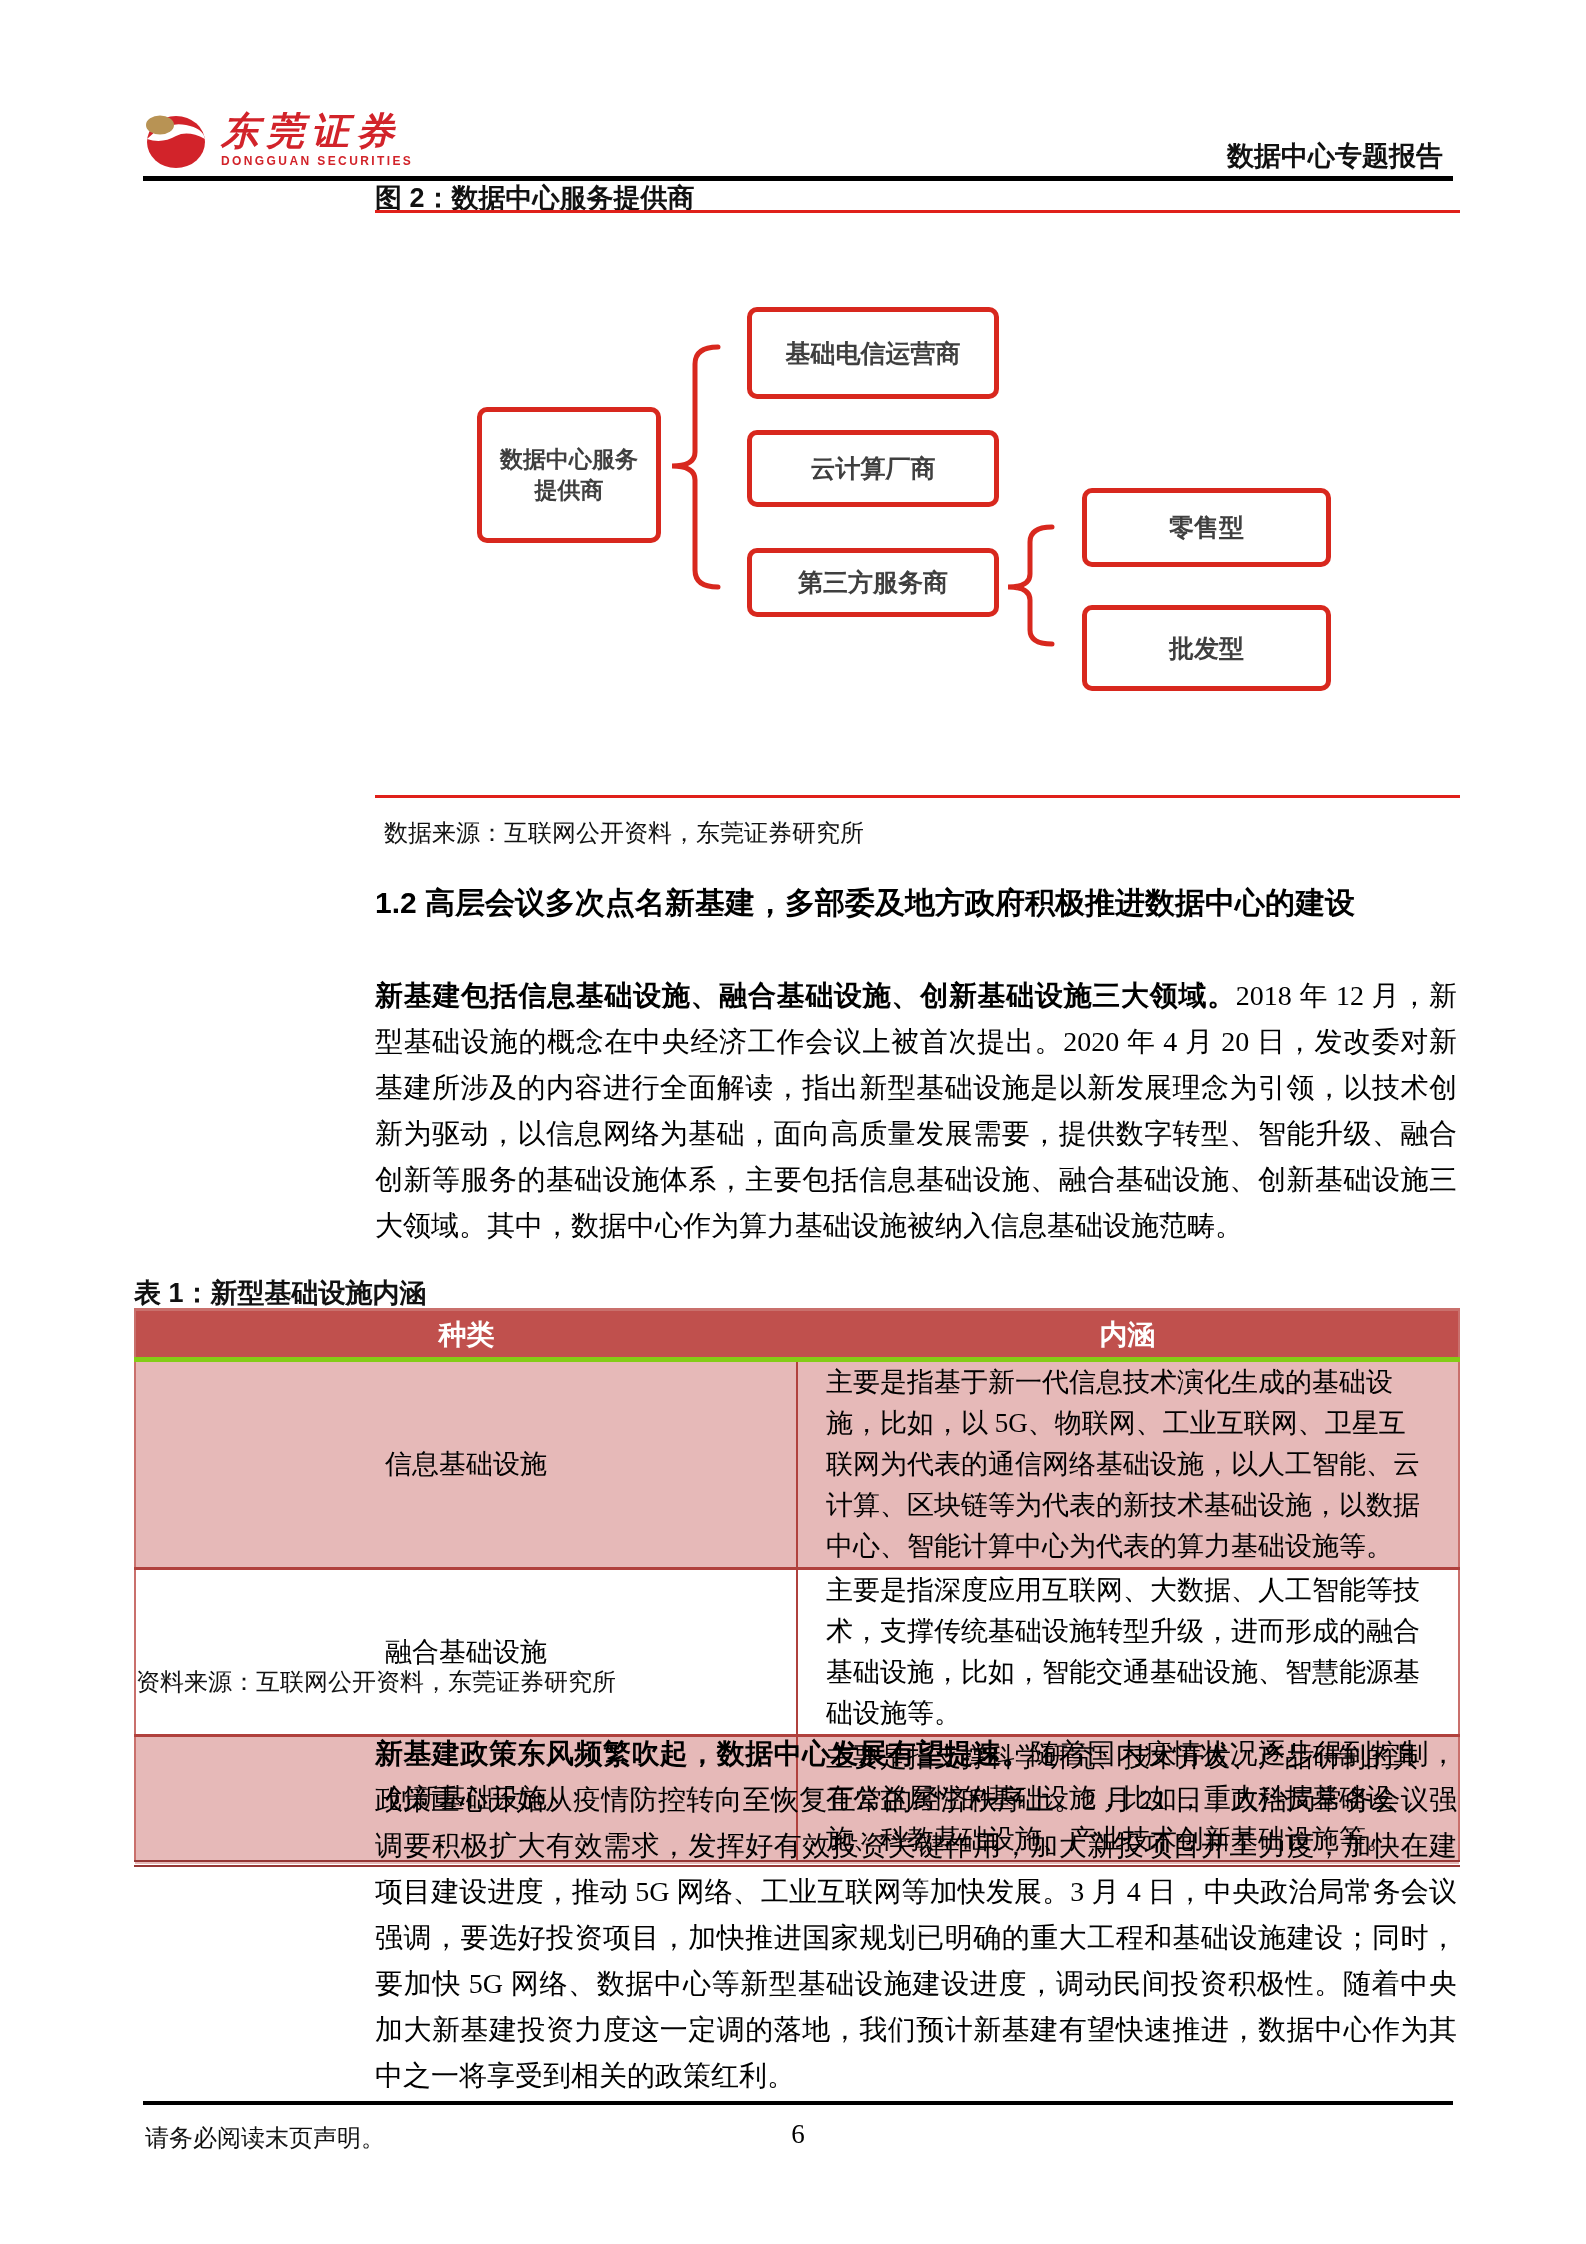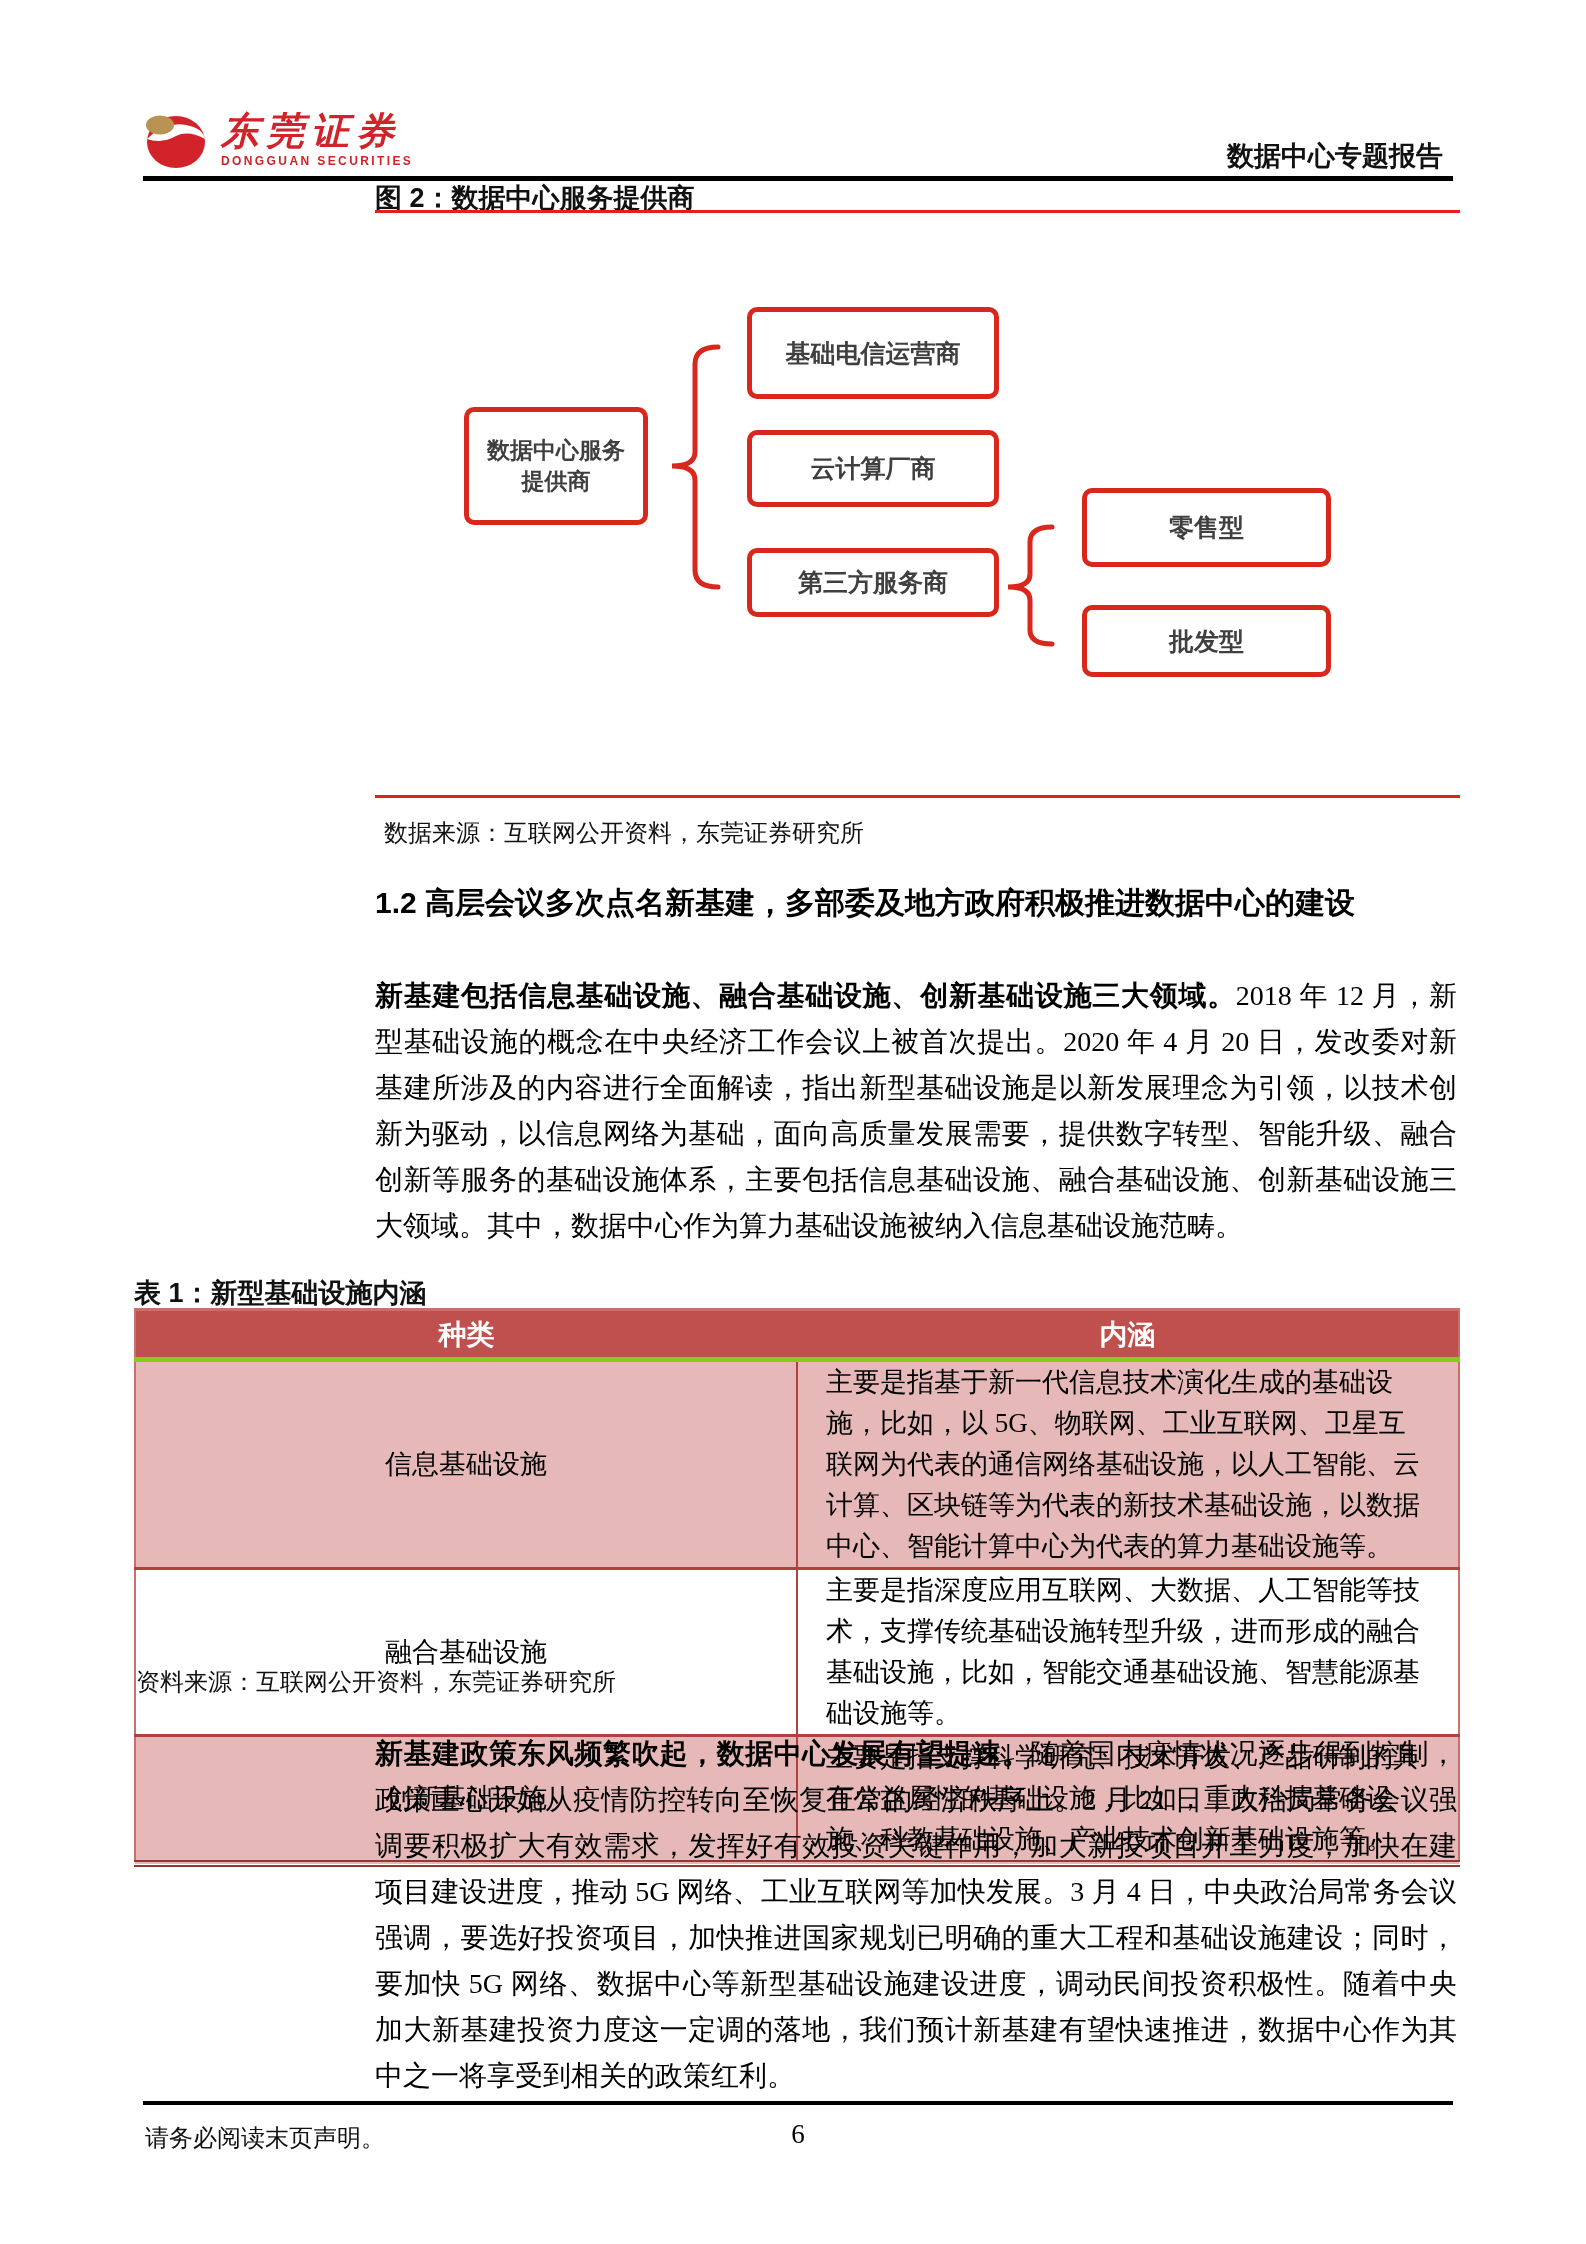--- a/index.html
+++ b/index.html
@@ -24,26 +24,26 @@
   .fig-rule-top{position:absolute;left:375px;top:210px;width:1085px;height:3px;background:#e0201a;}
   .fig-rule-bottom{position:absolute;left:375px;top:795px;width:1085px;height:3px;background:#e0201a;}
   .fig-source{position:absolute;left:384px;top:817px;font-family:"Liberation Sans",sans-serif;
               font-size:24px;color:#111;}
 
   .diagram{position:absolute;left:0;top:212px;width:1586px;height:584px;}
   .braces{position:absolute;left:0;top:0;width:1586px;height:584px;}
   .dbox{position:absolute;box-sizing:border-box;border:5px solid #d8281e;border-radius:10px;
         background:#fff;display:flex;align-items:center;justify-content:center;text-align:center;
         font-family:"Liberation Sans",sans-serif;font-weight:bold;color:#3f3f3f;}
-  .dbox-root{left:464px;top:195px;width:184px;height:118px;font-size:23px;line-height:31px;white-space:pre-line;}
+  .dbox-root{left:477px;top:195px;width:184px;height:136px;font-size:23px;line-height:31px;white-space:pre-line;}
   .dbox-c1{left:747px;top:95px;width:252px;height:92px;font-size:25px;}
   .dbox-c2{left:747px;top:218px;width:252px;height:77px;font-size:25px;}
   .dbox-c3{left:747px;top:336px;width:252px;height:69px;font-size:25px;}
   .dbox-g1{left:1082px;top:276px;width:249px;height:79px;font-size:25px;}
-  .dbox-g2{left:1082px;top:393px;width:249px;height:72px;font-size:25px;}
+  .dbox-g2{left:1082px;top:393px;width:249px;height:86px;font-size:25px;}
 
   
   .sec-heading{position:absolute;left:375px;top:883px;width:1085px;
                font-family:"Liberation Sans",sans-serif;font-weight:bold;font-size:30px;color:#000;}
   .para{position:absolute;left:375px;width:1082px;font-size:28px;line-height:46px;
         text-align:justify;color:#000;}
   .para-1{top:945px;}
   .para-2{top:1703px;}
   .lead{font-family:"Liberation Sans",sans-serif;font-weight:bold;}
 

